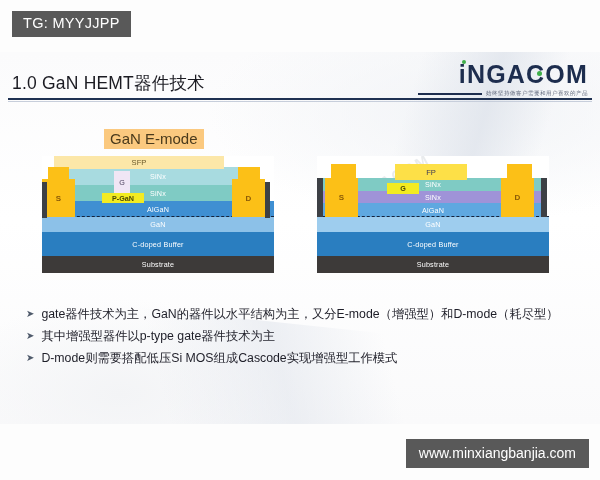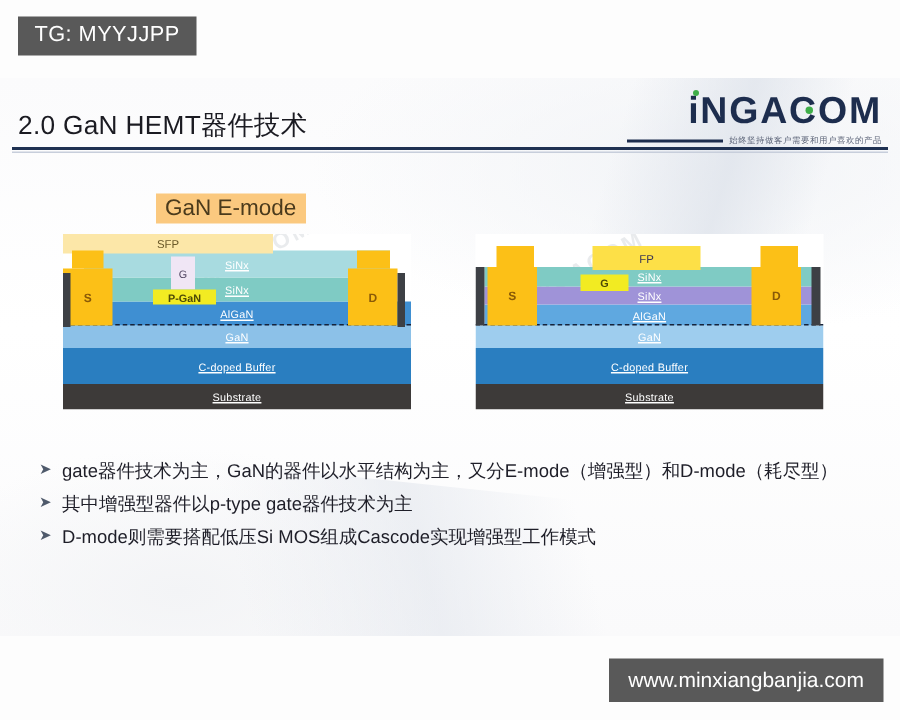--- a/index.html
+++ b/index.html
@@ -159,21 +159,20 @@
   }
   .layer {
     position: absolute;
     display: flex;
     align-items: center;
     justify-content: center;
     font-size: 7.2px;
     color: #ffffff;
     letter-spacing: .2px;
     white-space: nowrap;
-    text-decoration: underline;
   }
   .twodeg {
     position: absolute;
     border-top: 1.4px dashed #16233a;
     height: 0;
   }
   .electrode {
     position: absolute;
     background: #fcc017;
     display: flex;
@@ -276,21 +275,21 @@
 </style>
 </head>
 <body>
 
 <div class="tg-badge">TG: MYYJJPP</div>
 
 <div class="slide">
   <div class="slide-bg-streak"></div>
   <div class="slide-bg-streak2"></div>
 
-  <div class="slide-title">2.0 GaN HEMT器件技术</div>
+  <div class="slide-title">1.0 GaN HEMT器件技术</div>
   <div class="title-rule"></div>
   <div class="title-rule-thin"></div>
 
   <div class="logo-wrap">
     <div class="logo-text">
       <span class="logo-dot"></span>
       <span class="logo-dot2"></span>
       <span>iNGACOM</span>
     </div>
     <div class="logo-tagline-row">
@@ -307,21 +306,21 @@
 
     <div class="layer" style="left:0px; top:100px; width:232px; height:17px; background:#3d3a39;">Substrate</div>
     <div class="layer" style="left:0px; top:76px; width:232px; height:24px; background:#2a7ec0;">C-doped Buffer</div>
     <div class="layer" style="left:0px; top:61px; width:232px; height:15px; background:#8cc1e8;">GaN</div>
     <div class="layer" style="left:0px; top:45px; width:232px; height:16px; background:#3f8fd2;">AlGaN</div>
     <div class="layer" style="left:14px; top:29px; width:204px; height:16px; background:#7fcbc4;">SiNx</div>
     <div class="layer" style="left:14px; top:11px; width:204px; height:18px; background:#a8dbe0;">SiNx</div>
 
     <div class="twodeg" style="left:0px; top:60px; width:232px;"></div>
 
-    <div class="sfp" style="left:0px; top:0px; width:140px; height:13px;">SFP</div>
+    <div class="sfp" style="left:12px; top:0px; width:170px; height:13px;">SFP</div>
 
     <div class="gatecol" style="left:72px; top:15px; width:16px; height:22px;">G</div>
 
     <div class="pgan" style="left:60px; top:37px; width:42px; height:10px;">P-GaN</div>
 
     <div class="electrode-neck" style="left:6px; top:11px; width:21px; height:12px;"></div>
     <div class="electrode" style="left:0px; top:23px; width:33px; height:38px;">S</div>
     <div class="sidebar-blk" style="left:0px; top:26px; width:5px; height:36px;"></div>
 
     <div class="electrode-neck" style="left:196px; top:11px; width:22px; height:12px;"></div>

